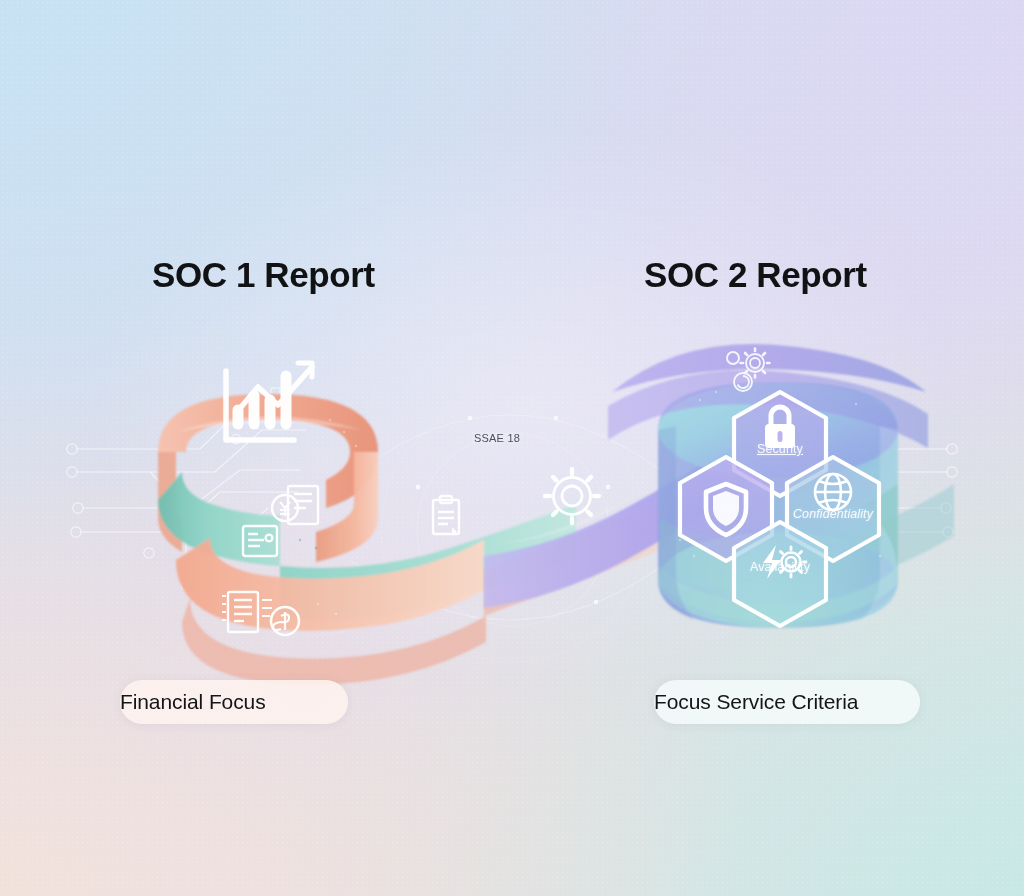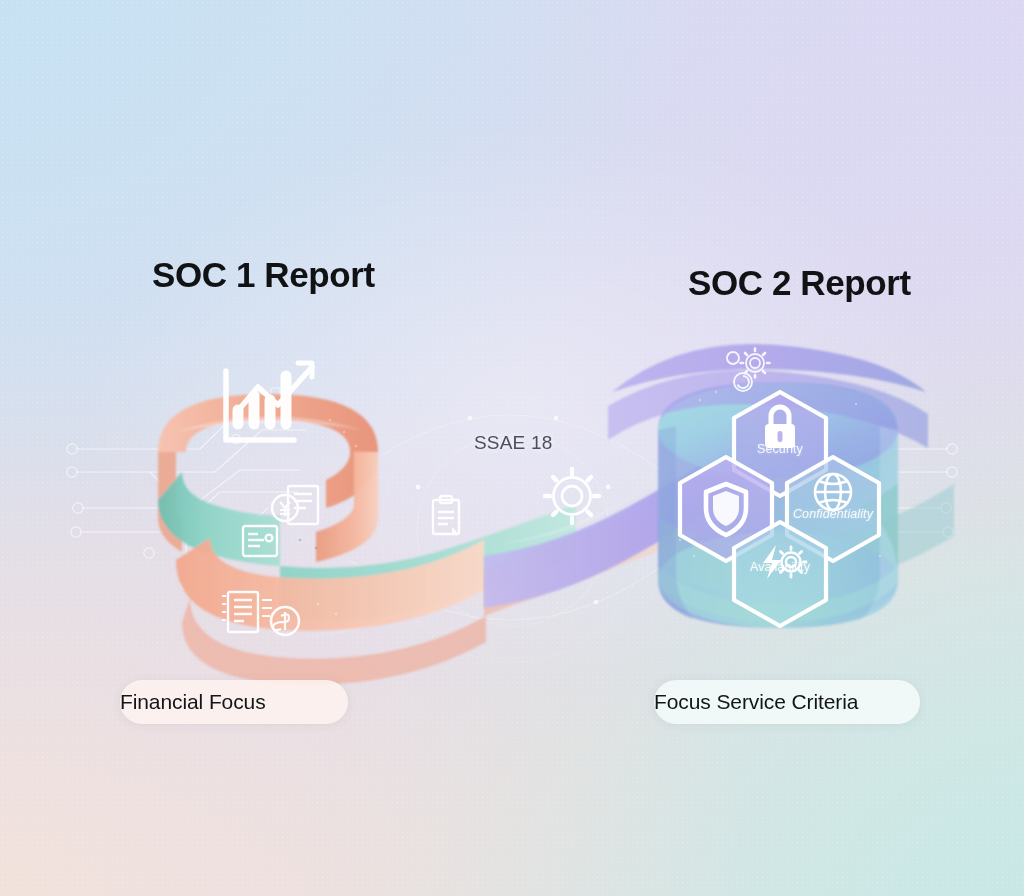--- a/index.html
+++ b/index.html
@@ -57,28 +57,28 @@
   
   .title {
     position: absolute;
     color: #111214;
     font-size: 35px;
     font-weight: 700;
     letter-spacing: -0.4px;
     white-space: nowrap;
   }
   #title-soc1 { left: 152px; top: 255px; }
-  #title-soc2 { left: 688px; top: 255px; margin-top: 8px; }
+  #title-soc2 { left: 644px; top: 255px; }
 
   
   #ssae-label {
     position: absolute;
     left: 474px;
     top: 432px;
-    font-size: 19px;
+    font-size: 11px;
     color: #4a4f5c;
     letter-spacing: .2px;
     white-space: nowrap;
     text-shadow: 0 0 6px rgba(255,255,255,.85);
   }
 
   
   .art {
     position: absolute;
     top: 0; left: 0;
@@ -473,21 +473,21 @@
       </g>
     </g>
   </svg>
 
   <div class="title" id="title-soc1">SOC 1 Report</div>
 
   <div class="title" id="title-soc2">SOC 2 Report</div>
 
   <div id="ssae-label">SSAE 18</div>
 
-  <div class="hex-label" style="left:780px; top:442px;">Security</div>
+  <div class="hex-label" style="left:780px; top:442px;text-decoration:underline;">Security</div>
 
   <div class="hex-label" style="left:833px; top:507px;font-style:italic;">Confidentiality</div>
 
   <div class="hex-label" style="left:780px; top:560px;">Availability</div>
 
   <div class="pill" id="pill-financial">
     <span>Financial Focus</span>
   </div>
 
   <div class="pill" id="pill-trust">

